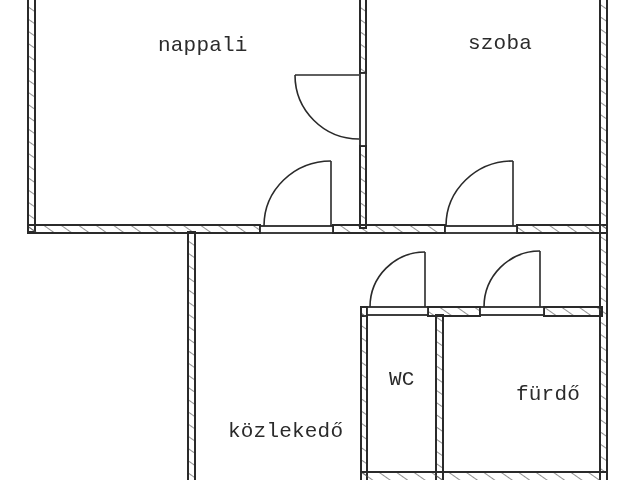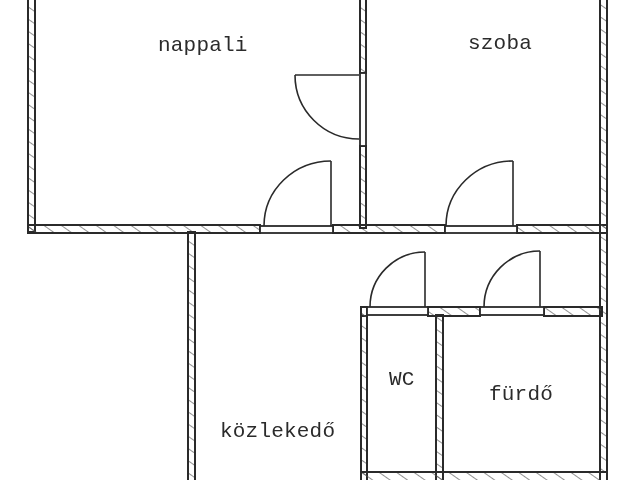--- a/index.html
+++ b/index.html
@@ -71,15 +71,15 @@
     </g>
     <g>
       <line x1="540" y1="251" x2="540" y2="307"></line>
       <path d="M484,307 A56,56 0 0 1 540,251"></path>
     </g>
   </g>
 </svg>
 
 <div class="room-label" style="left:158px; top:34px;">nappali</div>
 <div class="room-label" style="left:452px; top:32px;margin-left:16px;">szoba</div>
-<div class="room-label" style="left:220px; top:420px;">közlekedő</div>
+<div class="room-label" style="left:228px; top:420px;">közlekedő</div>
 <div class="room-label" style="left:389px; top:368px;">WC</div>
-<div class="room-label" style="left:489px; top:383px;">fürdő</div>
+<div class="room-label" style="left:516px; top:383px;">fürdő</div>
 
 </body></html>

